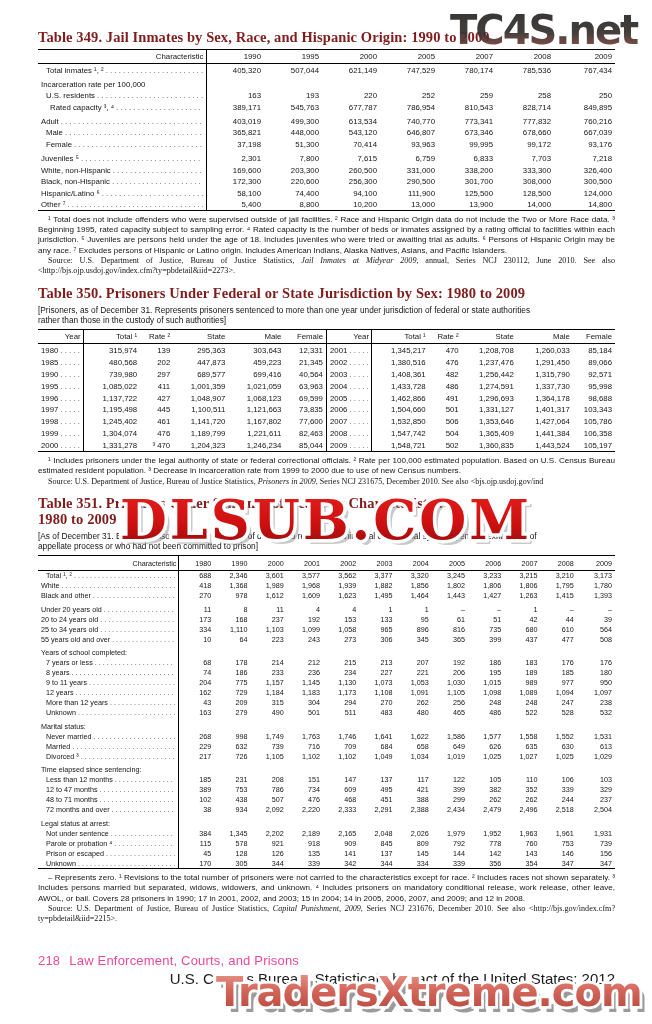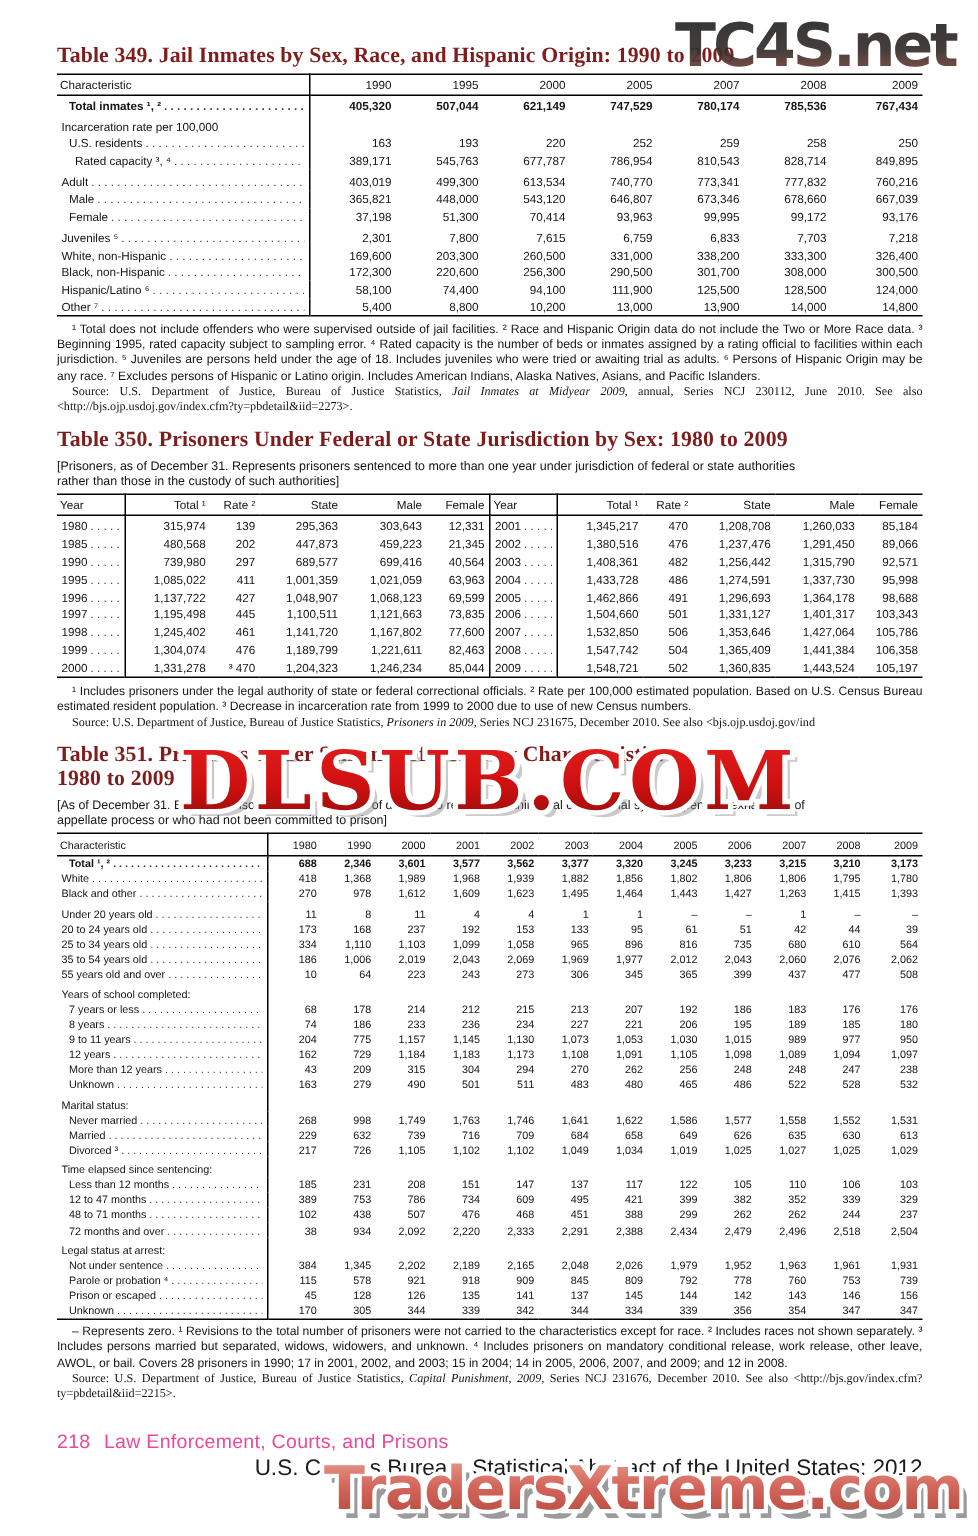--- a/index.html
+++ b/index.html
@@ -19,37 +19,37 @@
   .bracket { font-size: 8.3px; line-height: 1.22; margin: 0 0 4px 0; max-width: 508px; }
 
   table.dtable {
     width: 100%; border-collapse: collapse; table-layout: fixed;
     border-bottom: 1.5px solid #000; margin: 0;
   }
   .dtable thead th {
     font-weight: normal; border-top: 1.5px solid #000; border-bottom: 1px solid #000;
     padding: 2.5px 2px 2px 2px; vertical-align: middle;
   }
-  .dtable th.chead { text-align: left; }
+  .dtable th.chead { text-align: right; }
   .dtable th.num, .dtable td.num { text-align: right; padding-right: 3px; }
   .dtable td { vertical-align: bottom; }
 
   .t349, .t350 { font-size: 7.8px; }
   .t351 { font-size: 7.2px; }
   .t349 td { padding-top: 1.4px; padding-bottom: 1.1px; }
   .t350 td { padding-top: 1.6px; padding-bottom: 1.3px; }
   .t351 td { padding-top: .6px; padding-bottom: .45px; }
 
   .t349 th:first-child, .t349 td:first-child,
   .t351 th:first-child, .t351 td:first-child { border-right: 1px solid #000; }
   .t350 th:nth-child(1), .t350 td:nth-child(1),
   .t350 th:nth-child(6), .t350 td:nth-child(6),
   .t350 th:nth-child(7), .t350 td:nth-child(7) { border-right: 1px solid #000; }
 
-  tr.bold { font-weight: bold; }
+  tr.bold { font-weight: normal; }
   tr.gap > td { padding-top: 4px; }
 
   .lblflex { display: flex; align-items: baseline; overflow: hidden; padding-left: 2px; }
   .lblflex.ind1 { padding-left: 7px; }
   .lblflex.ind2 { padding-left: 11px; }
   .lblflex .t { white-space: nowrap; }
   .lblflex .dots { flex: 1 1 auto; overflow: hidden; white-space: nowrap; color: #3a3a3a; margin: 0 2px 0 2px; }
   .dots::after { content: " .  .  .  .  .  .  .  .  .  .  .  .  .  .  .  .  .  .  .  .  .  .  .  .  .  .  .  .  .  .  .  .  .  ."; }
 
   .fn { font-size: 8.1px; line-height: 1.28; text-align: justify; margin: 3.5px 0 0 0; text-indent: 10px; }
@@ -706,40 +706,20 @@
               <td class="num">896</td>
               <td class="num">816</td>
               <td class="num">735</td>
               <td class="num">680</td>
               <td class="num">610</td>
               <td class="num">564</td>
             </tr>
             <tr>
               <td class="lbl">
                 <div class="lblflex">
-                  <span class="t">35 to 54 years old</span>
-                  <span class="dots"></span>
-                </div>
-              </td>
-              <td class="num">186</td>
-              <td class="num">1,006</td>
-              <td class="num">2,019</td>
-              <td class="num">2,043</td>
-              <td class="num">2,069</td>
-              <td class="num">1,969</td>
-              <td class="num">1,977</td>
-              <td class="num">2,012</td>
-              <td class="num">2,043</td>
-              <td class="num">2,060</td>
-              <td class="num">2,076</td>
-              <td class="num">2,062</td>
-            </tr>
-            <tr>
-              <td class="lbl">
-                <div class="lblflex">
                   <span class="t">55 years old and over</span>
                   <span class="dots"></span>
                 </div>
               </td>
               <td class="num">10</td>
               <td class="num">64</td>
               <td class="num">223</td>
               <td class="num">243</td>
               <td class="num">273</td>
               <td class="num">306</td>

